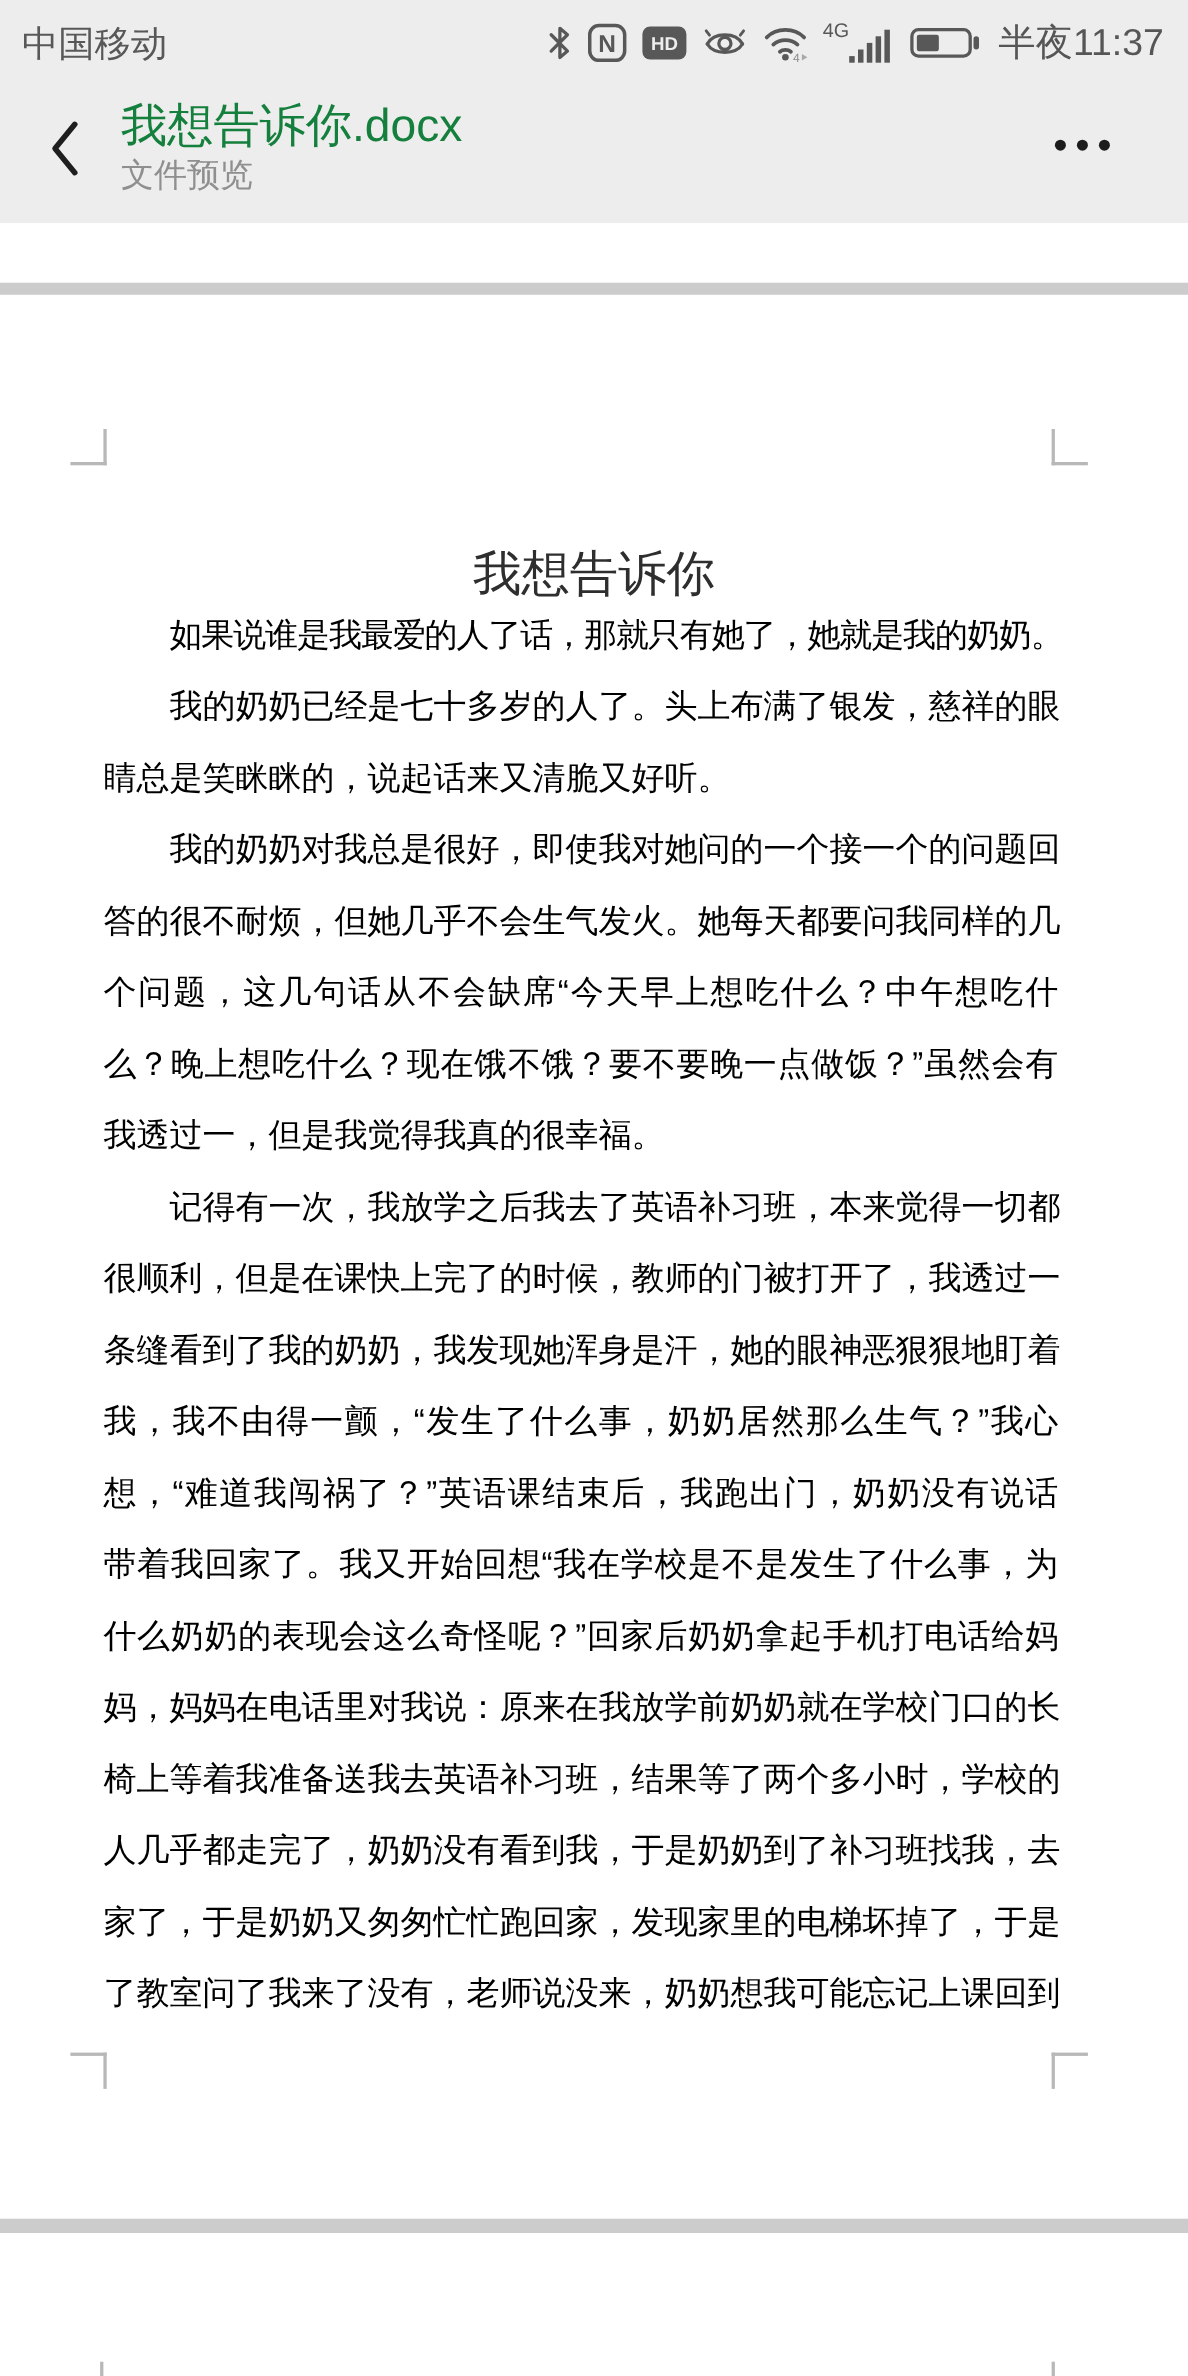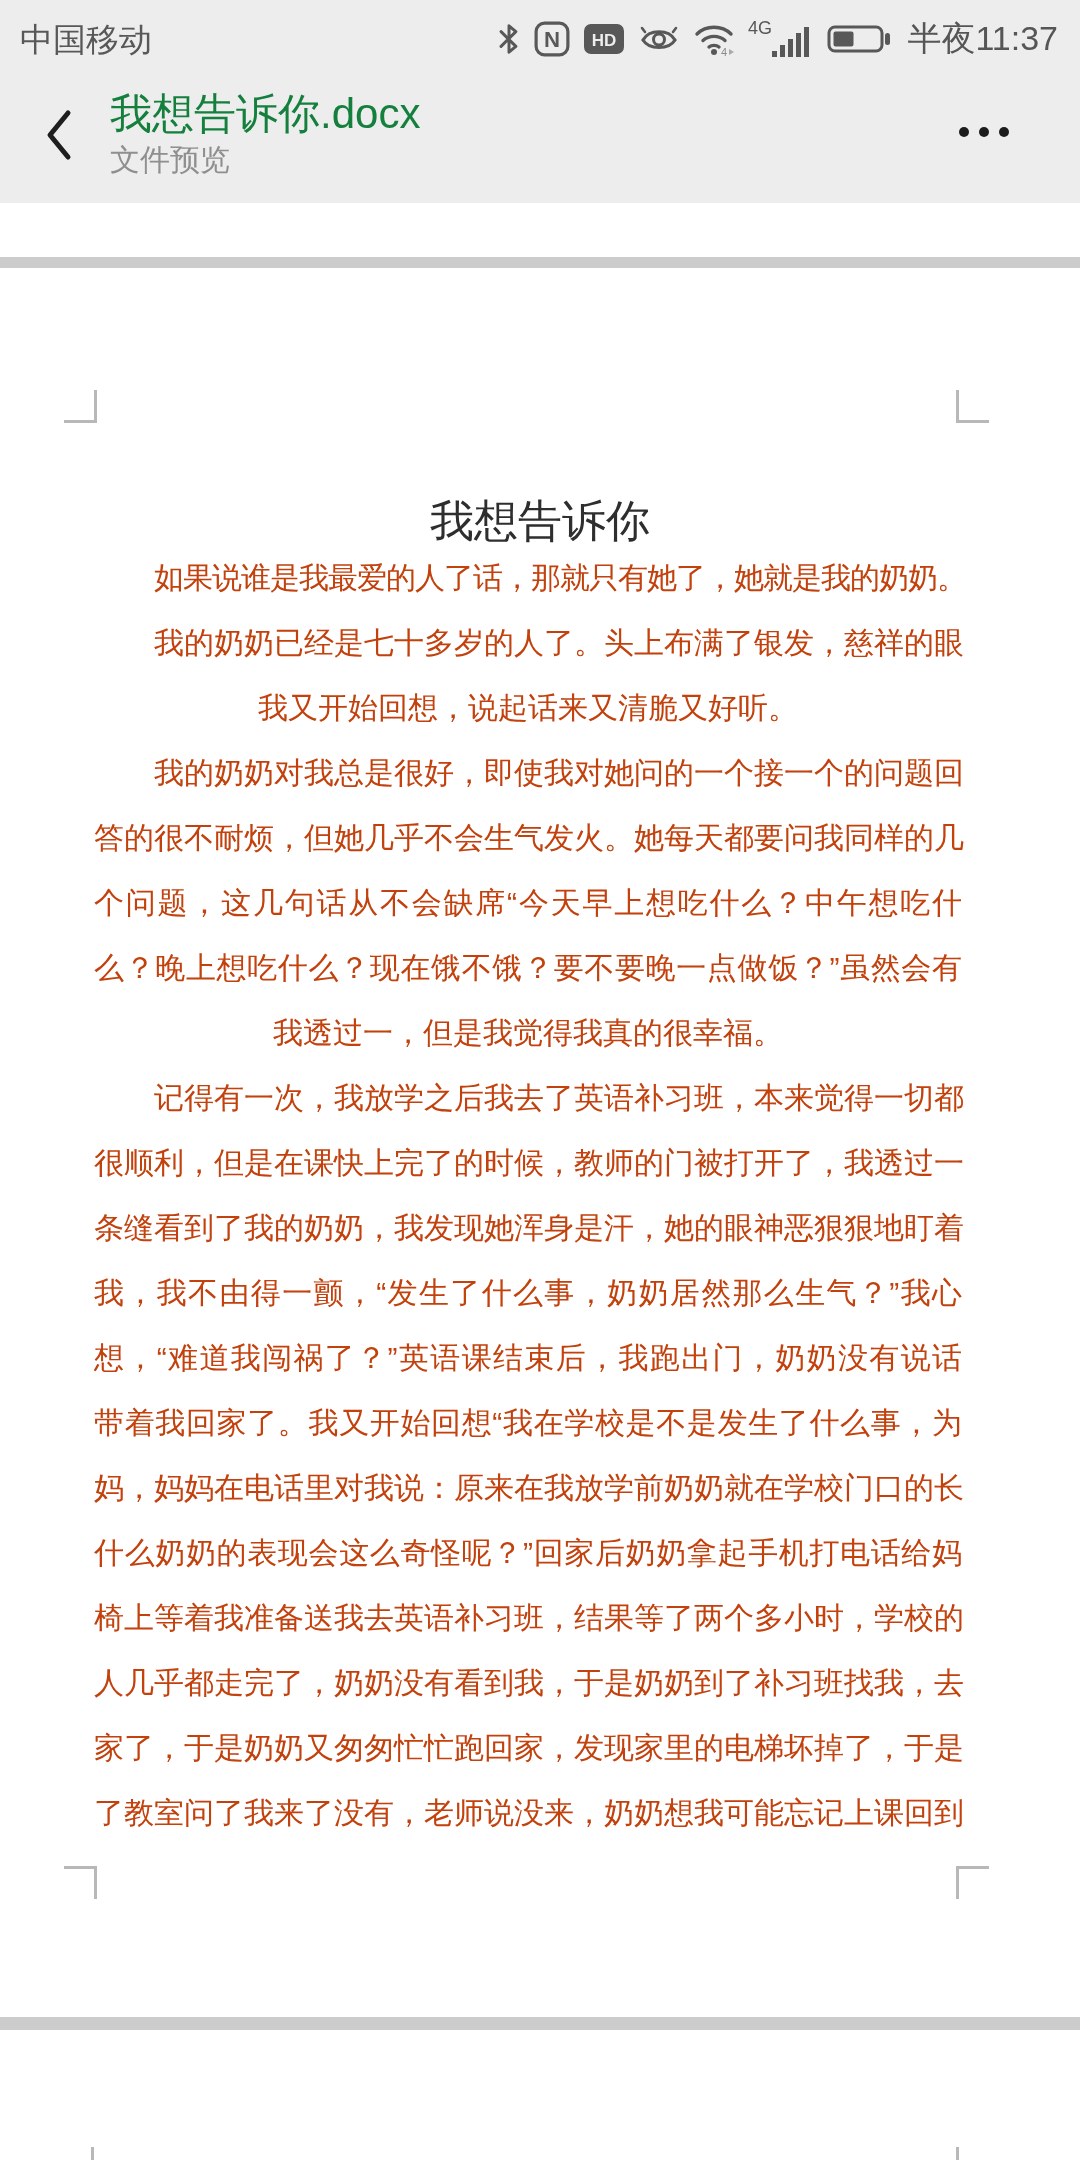--- a/index.html
+++ b/index.html
@@ -32,21 +32,21 @@
   .mark.tr{left:956px;top:187px;border-left:3px solid #b8b8b8;border-bottom:3px solid #b8b8b8;}
   .mark.bl{left:64px;top:1663px;border-right:3px solid #b8b8b8;border-top:3px solid #b8b8b8;}
   .mark.br{left:956px;top:1663px;border-left:3px solid #b8b8b8;border-top:3px solid #b8b8b8;}
   
   .mark2{position:absolute;top:1944px;width:3px;height:13px;background:#b8b8b8;}
   .m2l{left:91px;} .m2r{left:956px;}
 
   .doc-title{position:absolute;left:0;top:289px;width:1080px;text-align:center;
              font-size:44px;color:#2e2e2e;}
   .doc-lines{position:absolute;left:94px;top:342px;width:868px;}
-  .line{height:65px;line-height:65px;font-size:30px;color:#c2410c;white-space:nowrap;text-align:center;}
+  .line{height:65px;line-height:65px;font-size:30px;color:#000000;white-space:nowrap;}
   .line.indent{text-indent:60px;}
   .line.fill{text-align-last:justify;}
   .line.squeeze{letter-spacing:-1px;}
 </style>
 </head>
 <body>
 
 <div class="screen">
 
   <div class="top-chrome">
@@ -125,34 +125,34 @@
     <div class="mark tl"></div>
     <div class="mark tr"></div>
     <div class="mark bl"></div>
     <div class="mark br"></div>
 
     <div class="doc-title">我想告诉你</div>
 
     <div class="doc-lines">
         <div class="line indent squeeze">如果说谁是我最爱的人了话，那就只有她了，她就是我的奶奶。</div>
         <div class="line indent fill">我的奶奶已经是七十多岁的人了。头上布满了银发，慈祥的眼</div>
-        <div class="line">我又开始回想，说起话来又清脆又好听。</div>
+        <div class="line">睛总是笑眯眯的，说起话来又清脆又好听。</div>
         <div class="line indent fill">我的奶奶对我总是很好，即使我对她问的一个接一个的问题回</div>
         <div class="line fill">答的很不耐烦，但她几乎不会生气发火。她每天都要问我同样的几</div>
         <div class="line fill">个问题，这几句话从不会缺席“今天早上想吃什么？中午想吃什</div>
         <div class="line fill">么？晚上想吃什么？现在饿不饿？要不要晚一点做饭？”虽然会有</div>
         <div class="line">我透过一，但是我觉得我真的很幸福。</div>
         <div class="line indent fill">记得有一次，我放学之后我去了英语补习班，本来觉得一切都</div>
         <div class="line fill">很顺利，但是在课快上完了的时候，教师的门被打开了，我透过一</div>
         <div class="line fill">条缝看到了我的奶奶，我发现她浑身是汗，她的眼神恶狠狠地盯着</div>
         <div class="line fill">我，我不由得一颤，“发生了什么事，奶奶居然那么生气？”我心</div>
         <div class="line fill">想，“难道我闯祸了？”英语课结束后，我跑出门，奶奶没有说话</div>
         <div class="line fill">带着我回家了。我又开始回想“我在学校是不是发生了什么事，为</div>
+        <div class="line fill">什么奶奶的表现会这么奇怪呢？”回家后奶奶拿起手机打电话给妈</div>
         <div class="line fill">妈，妈妈在电话里对我说：原来在我放学前奶奶就在学校门口的长</div>
-        <div class="line fill">什么奶奶的表现会这么奇怪呢？”回家后奶奶拿起手机打电话给妈</div>
         <div class="line fill">椅上等着我准备送我去英语补习班，结果等了两个多小时，学校的</div>
         <div class="line fill">人几乎都走完了，奶奶没有看到我，于是奶奶到了补习班找我，去</div>
         <div class="line fill">家了，于是奶奶又匆匆忙忙跑回家，发现家里的电梯坏掉了，于是</div>
         <div class="line fill">了教室问了我来了没有，老师说没来，奶奶想我可能忘记上课回到</div>
       </div>
 
     <div class="page-sep sep-bottom"></div>
 
     <div class="mark2 m2l"></div>
     <div class="mark2 m2r"></div>

